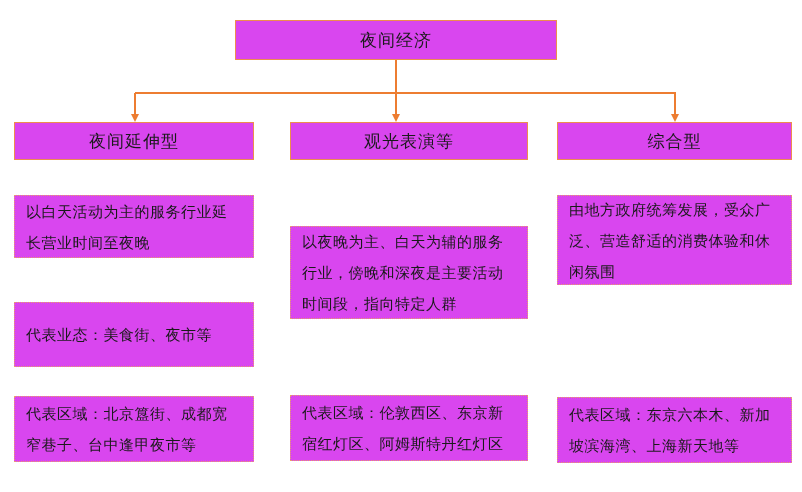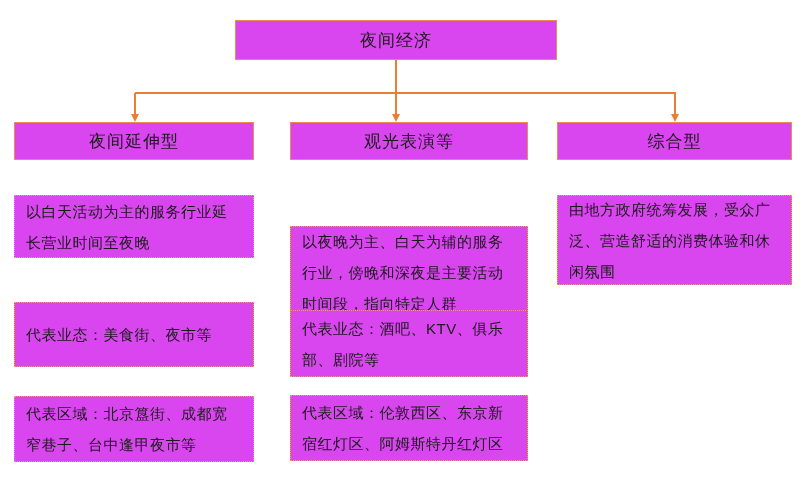--- a/index.html
+++ b/index.html
@@ -102,22 +102,22 @@
   <div class="col col1">
     <div class="node solid header-node">夜间延伸型</div>
     <div class="node dotted c1a">以白天活动为主的服务行业延长营业时间至夜晚</div>
     <div class="node dotted c1c">代表区域：北京簋街、成都宽窄巷子、台中逢甲夜市等</div>
     <div class="node dotted c1b">代表业态：美食街、夜市等</div>
   </div>
 
   <div class="col col2">
     <div class="node solid header-node">观光表演等</div>
     <div class="node dotted c2a">以夜晚为主、白天为辅的服务行业，傍晚和深夜是主要活动时间段，指向特定人群</div>
-    <div class="node dotted c2b">代表业态：酒吧、KTV、俱乐部、剧院等</div>
     <div class="node dotted c2c">代表区域：伦敦西区、东京新宿红灯区、阿姆斯特丹红灯区</div>
   </div>
 
   <div class="col col3">
     <div class="node solid header-node">综合型</div>
     <div class="node dotted c3a">由地方政府统筹发展，受众广泛、营造舒适的消费体验和休闲氛围</div>
+    <div class="node dotted c3c">代表区域：东京六本木、新加坡滨海湾、上海新天地等</div>
   </div>
 
 </div>
 
 </body></html>

